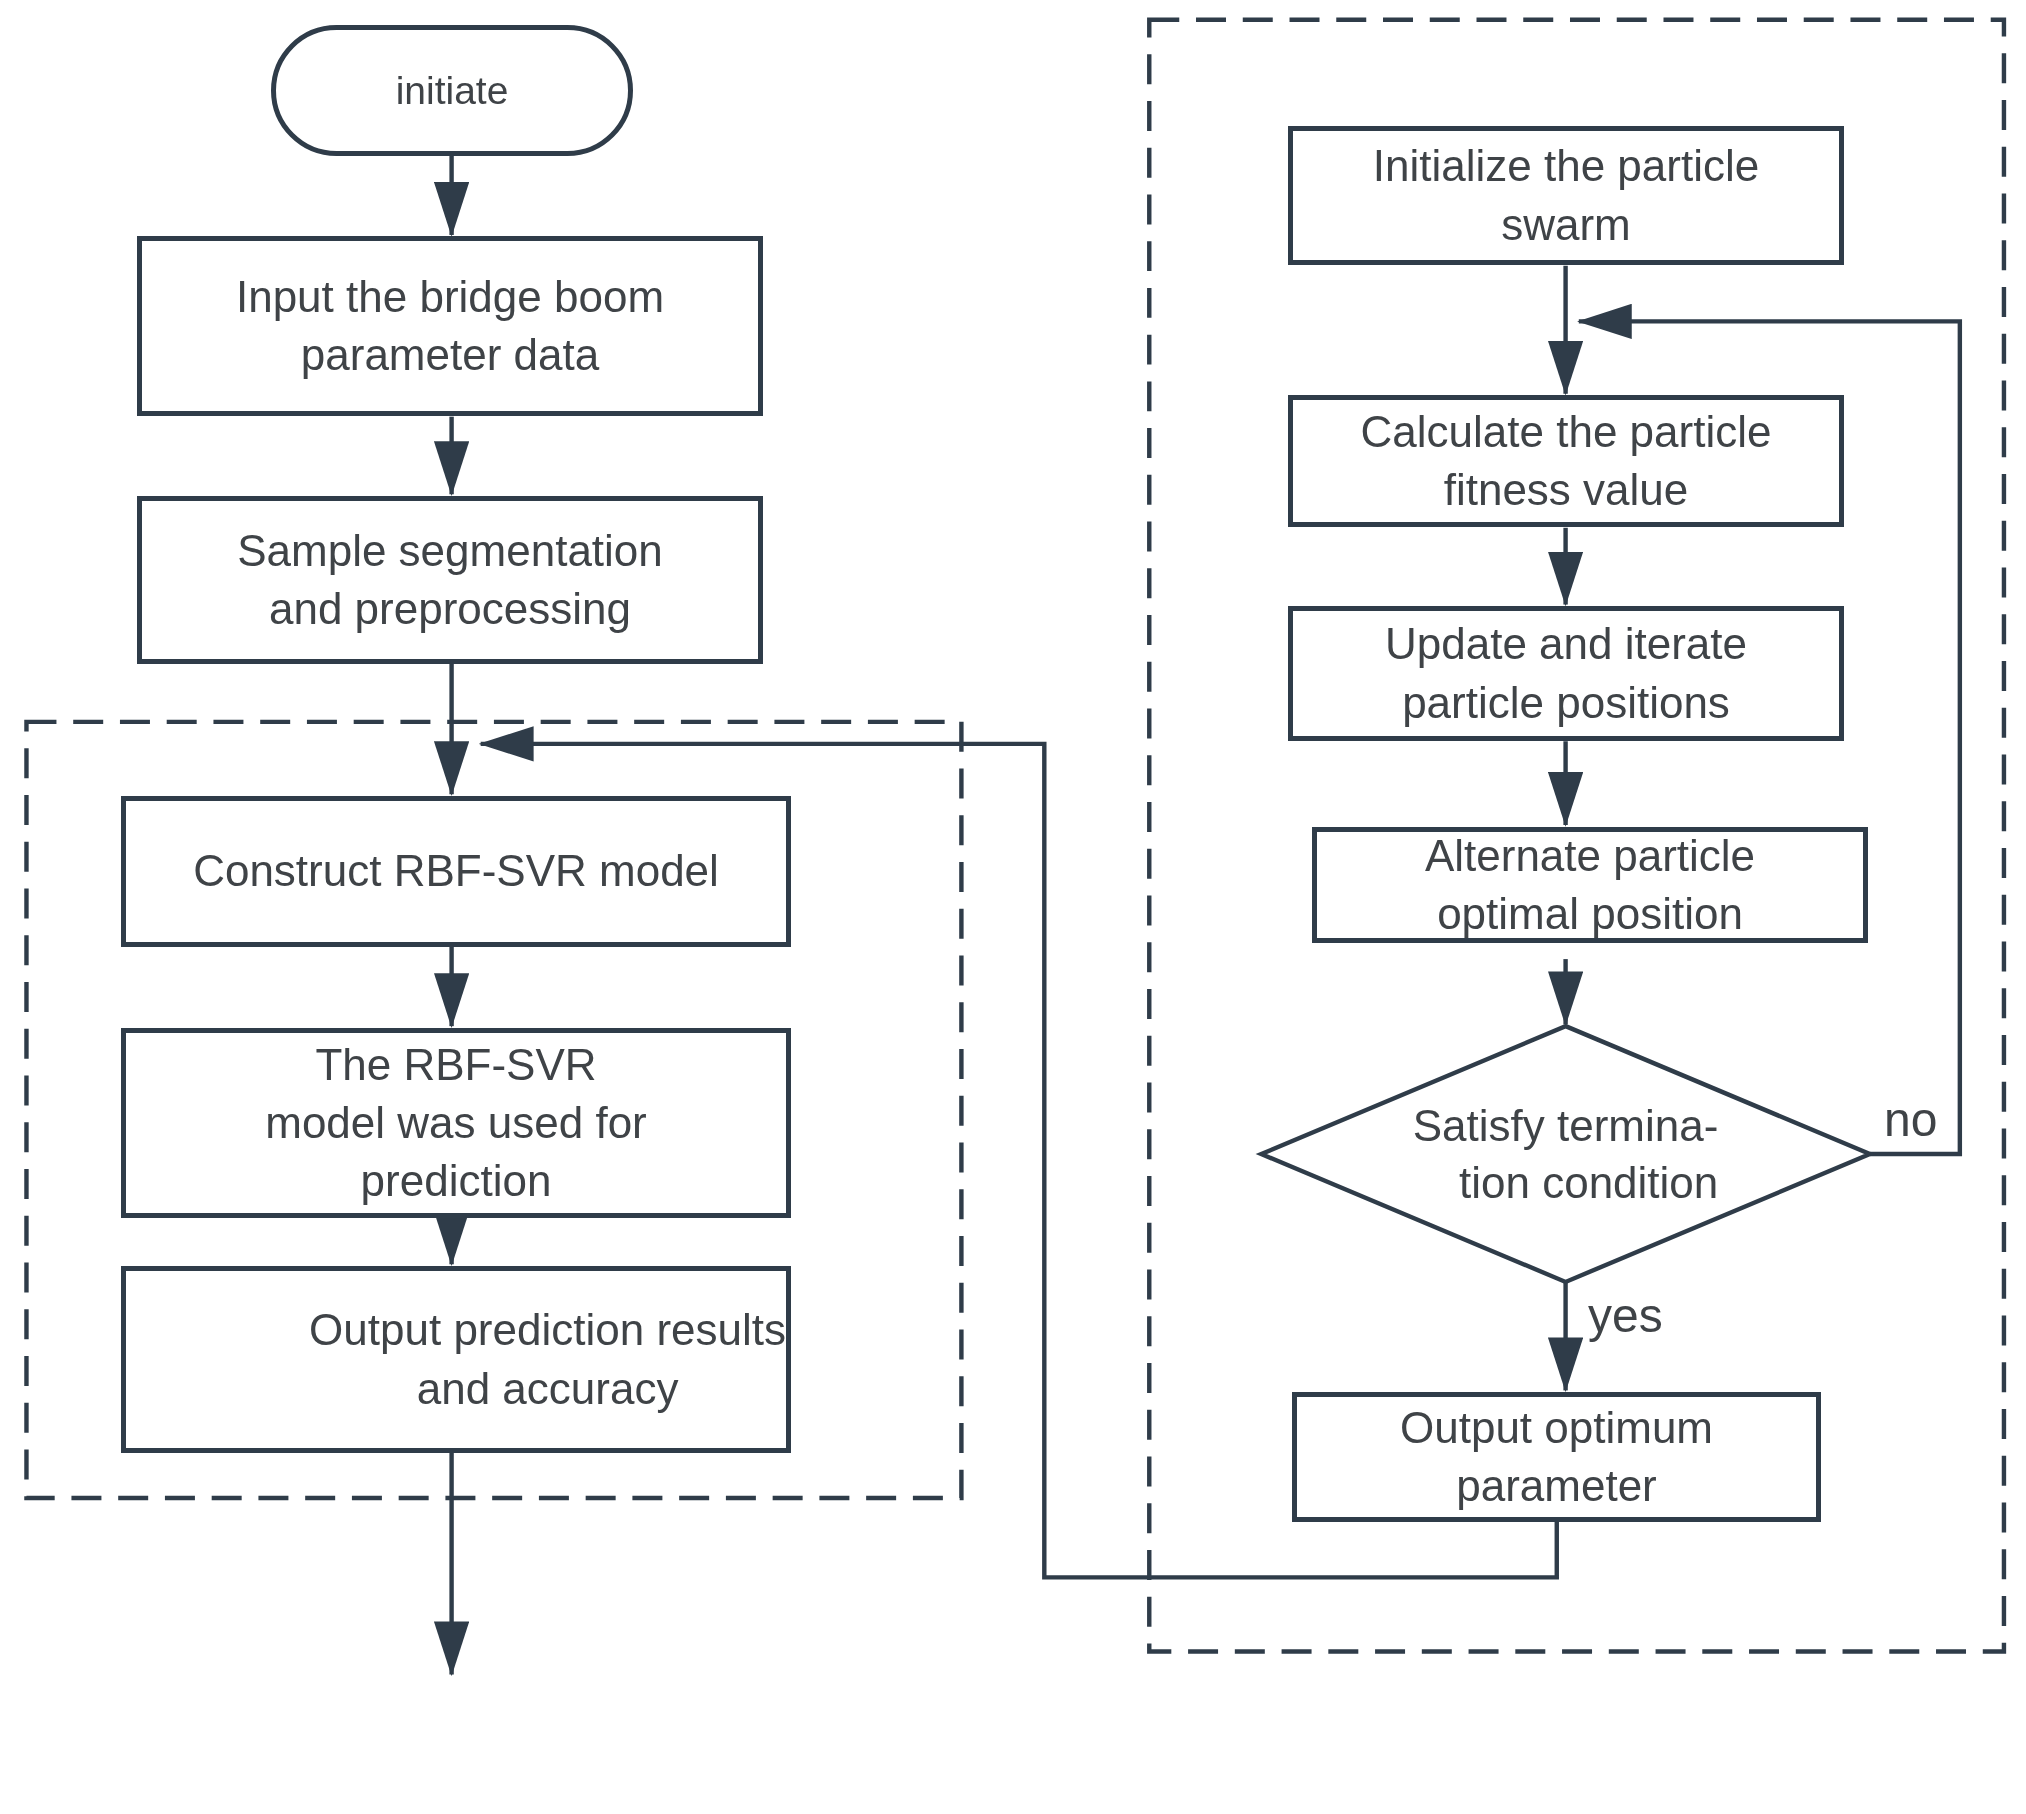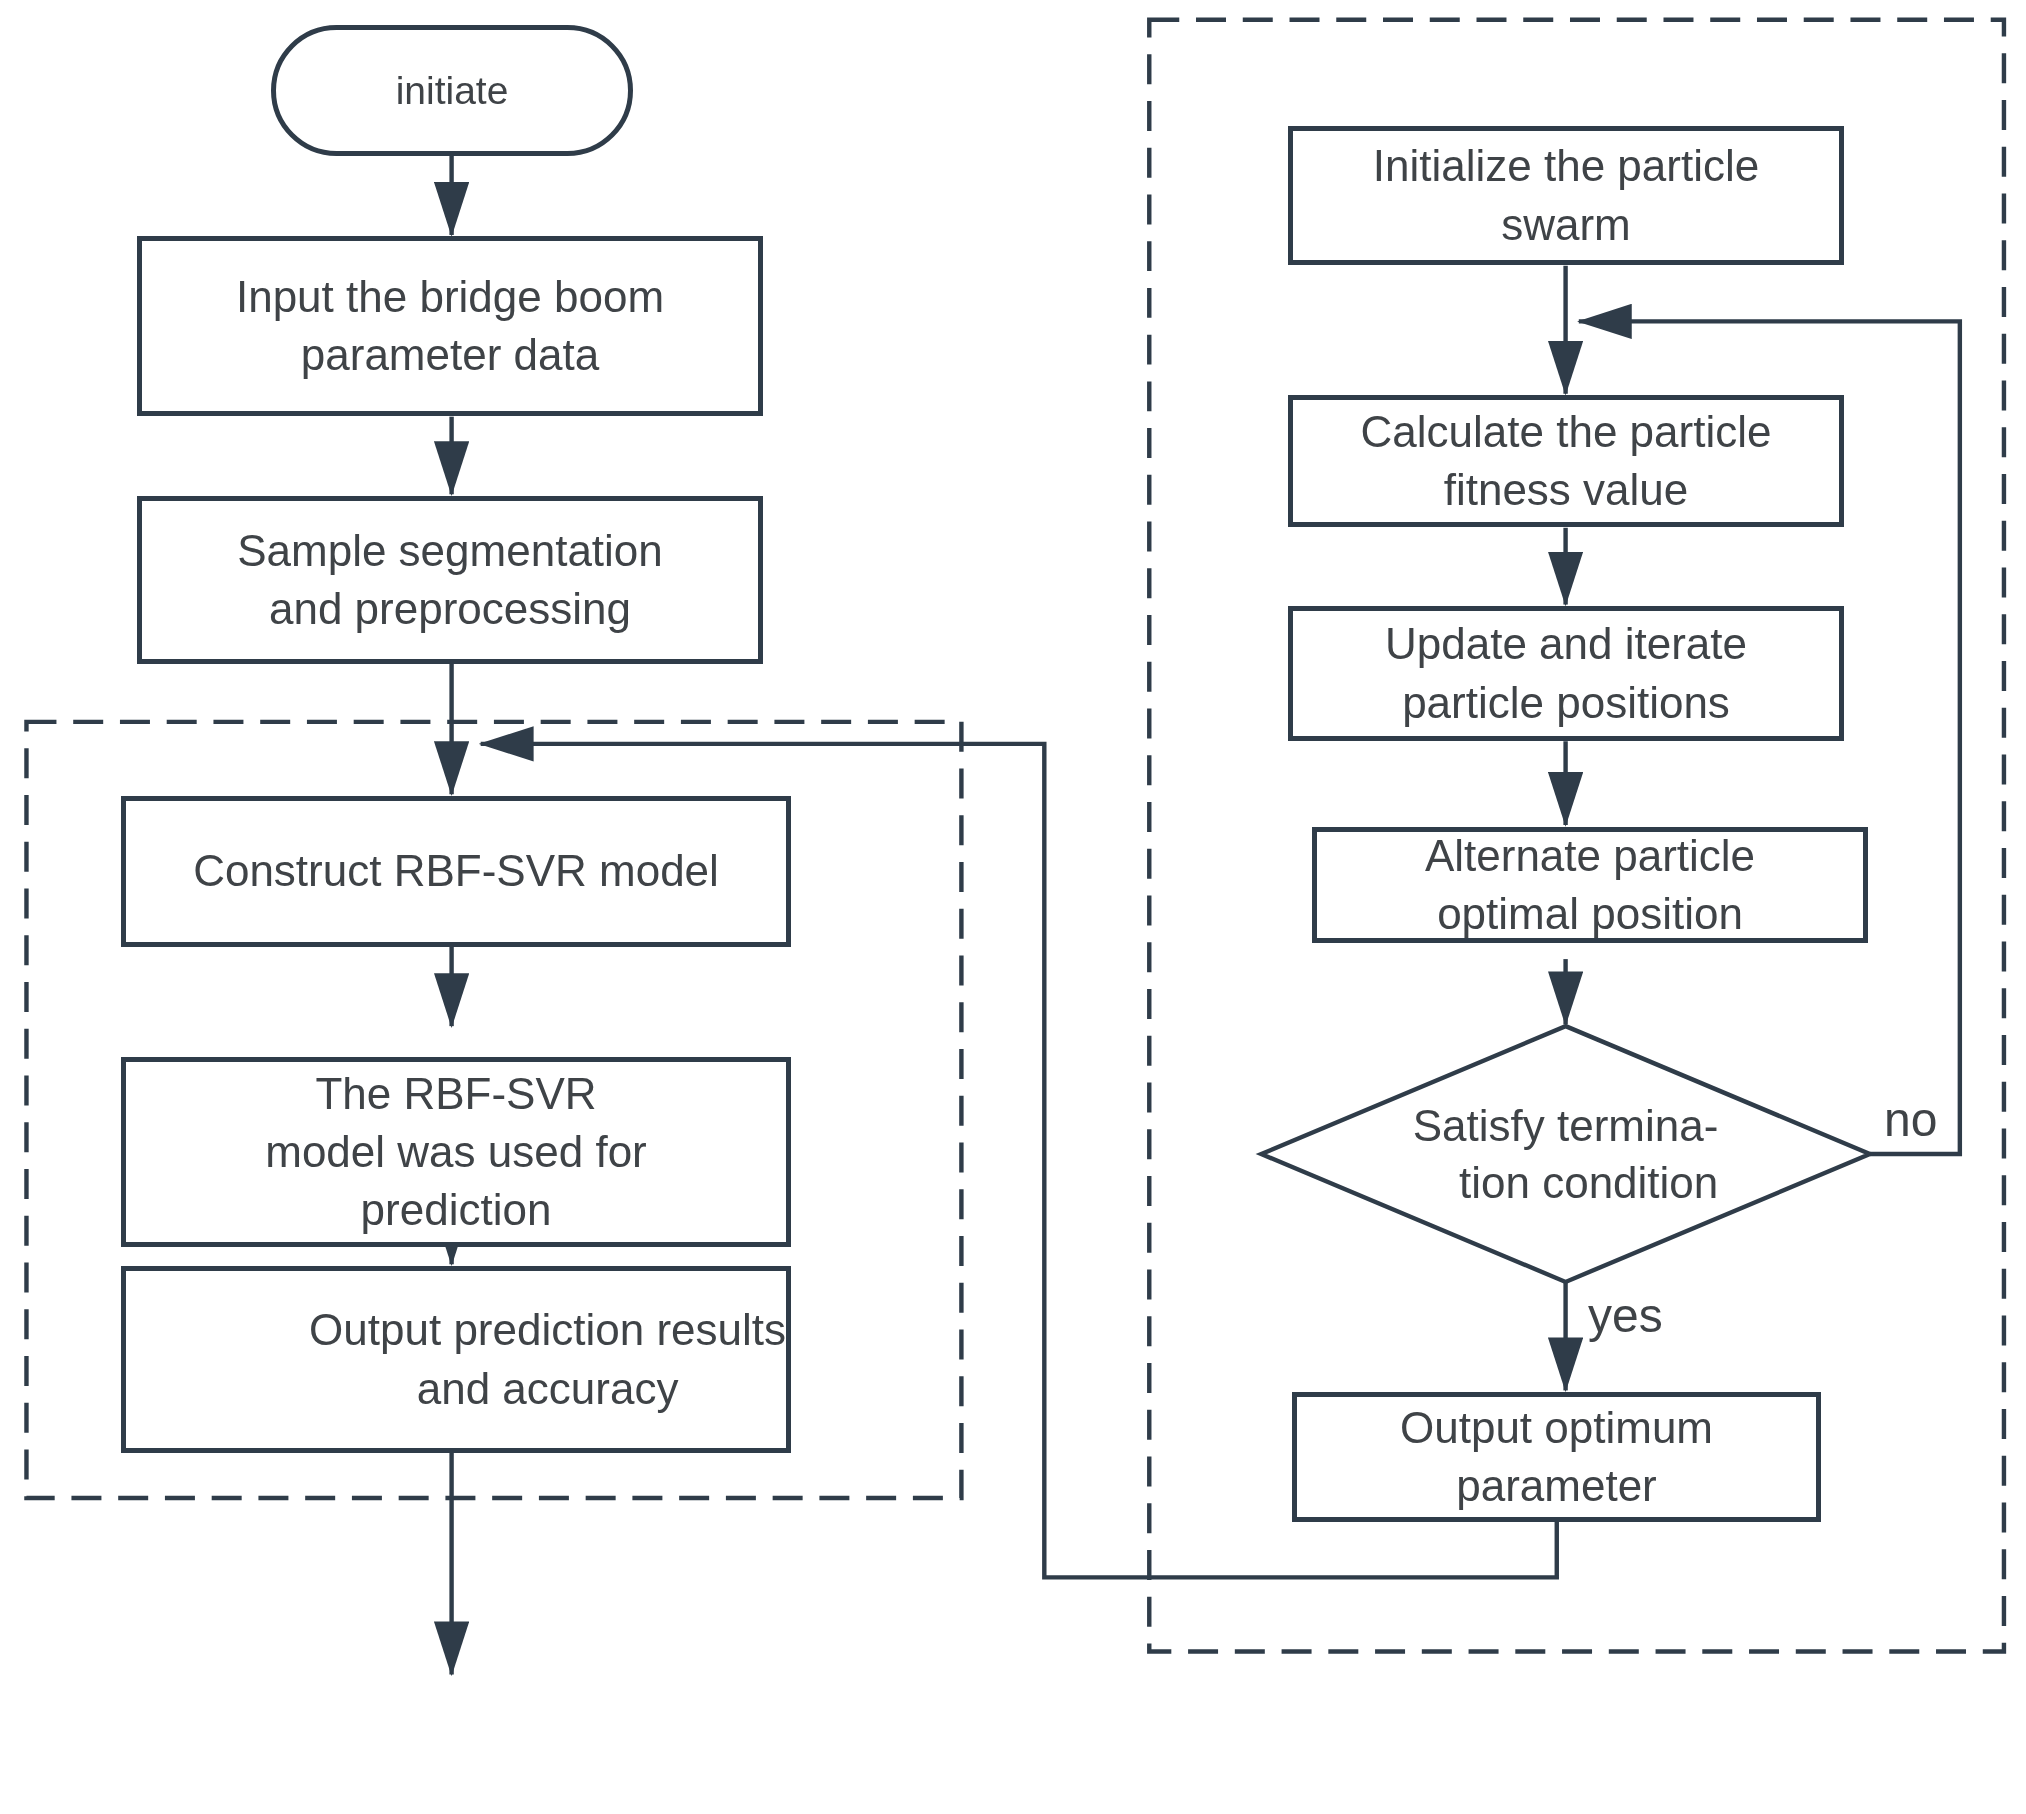--- a/index.html
+++ b/index.html
@@ -129,21 +129,21 @@
 
   <div class="node" style="left:137px;top:496px;width:626px;height:168px;">
     <span class="lbl">Sample segmentation
 and preprocessing</span>
   </div>
 
   <div class="node" style="left:121px;top:796px;width:670px;height:151px;">
     <span class="lbl">Construct RBF-SVR model</span>
   </div>
 
-  <div class="node" style="left:121px;top:1028px;width:670px;height:190px;margin-top:29px;">
+  <div class="node" style="left:121px;top:1028px;width:670px;height:190px;">
     <span class="lbl">The RBF-SVR
 model was used for
 prediction</span>
   </div>
 
   <div class="node" style="left:121px;top:1266px;width:670px;height:187px;justify-content:flex-end;">
     <span class="lbl">Output prediction results
 and accuracy</span>
   </div>
 

